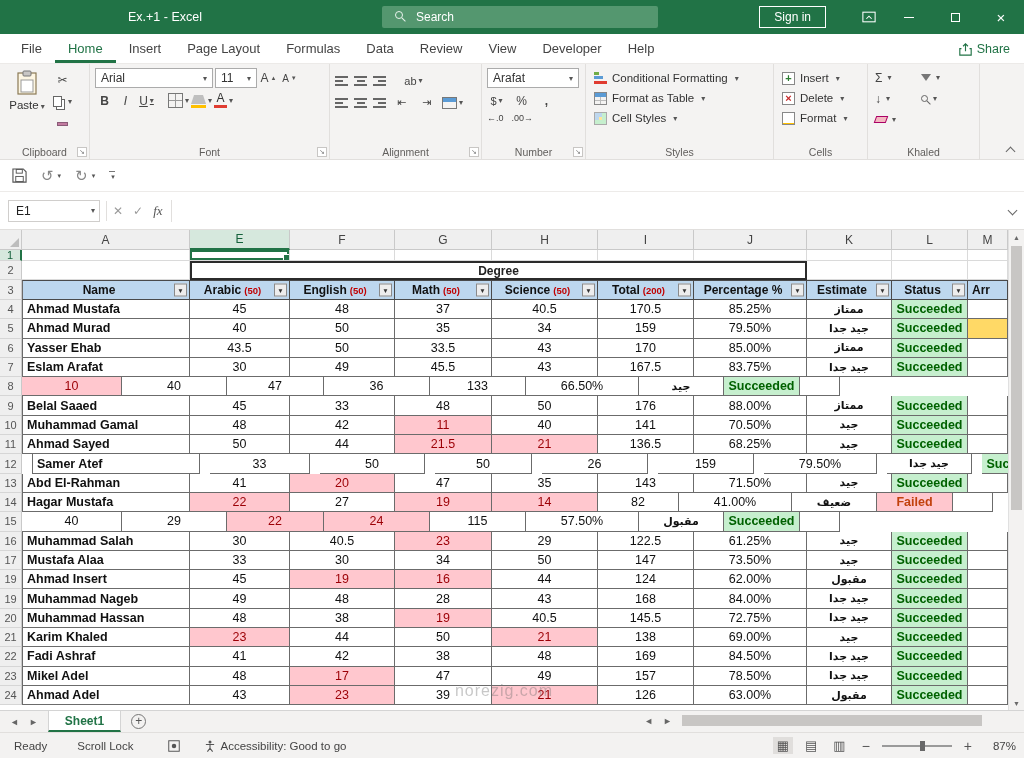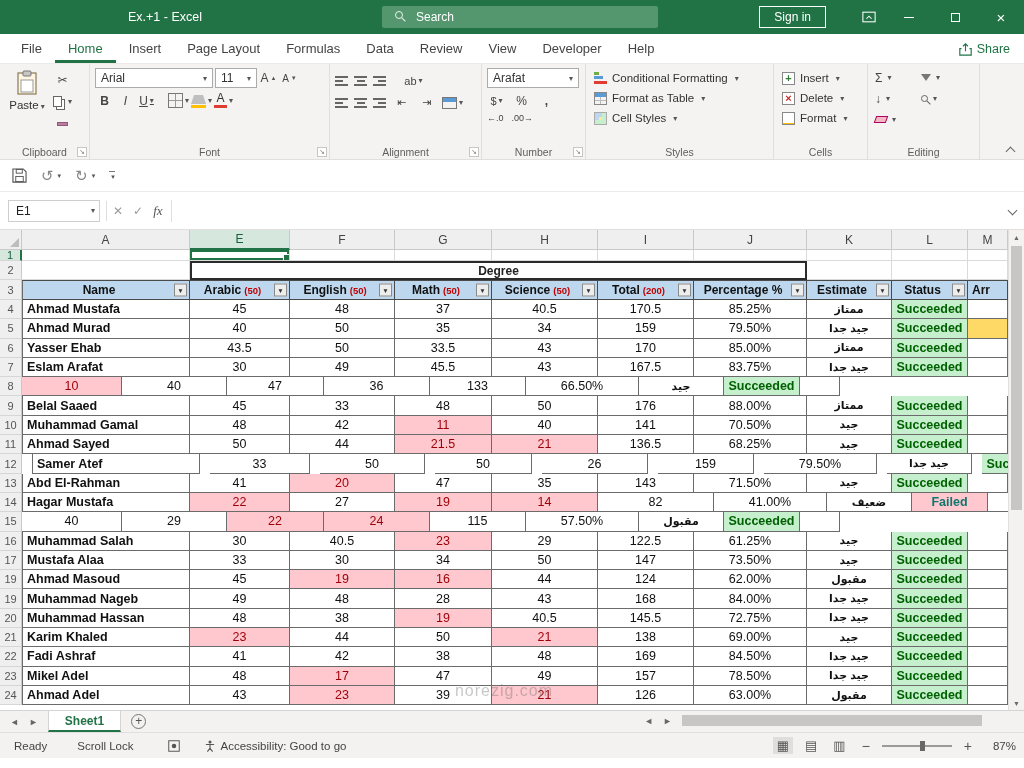--- a/index.html
+++ b/index.html
@@ -108,21 +108,21 @@
   .grow { display:flex; }
   .rowh { width:22px; background:#EFEFEF; border-right:1px solid #C9C9C9; border-bottom:1px solid #D6D6D6; display:flex; align-items:center; justify-content:center; font-size:11px; color:#555; flex:none; }
   .rowh.sel { background:#D6E8DD; color:#14613B; border-right:2px solid #217346; }
   .c { flex:none; display:flex; align-items:center; justify-content:center; font-size:12.5px; color:#111; border-right:1px solid #DADADA; border-bottom:1px solid #DADADA; overflow:hidden; white-space:nowrap; background:#fff; position:relative; }
   .c.tb { border-right:1px solid #6B6B6B; border-bottom:1px solid #6B6B6B; }
   .c.first { border-left:1px solid #6B6B6B; }
   .c.name { justify-content:flex-start; padding-left:4px; font-weight:bold; font-size:12.5px; }
   .c.est { font-weight:bold; font-size:11px; }
   .c.st { font-weight:bold; }
   .c.st.ok { background:#C6EFCE; color:#006100; }
-  .c.st.fail { background:#FFC7CE; color:#0f766e; }
+  .c.st.fail { background:#FFC7CE; color:#c2410c; }
   .c.bad { background:#FFC7CE; color:#9C0006; }
   .c.amber { background:#FFD966; }
   .c.hdr { background:#BDD7EE; font-weight:bold; font-size:12px; border-right:1px solid #4a4a4a; border-bottom:1px solid #4a4a4a; border-top:1px solid #4a4a4a; padding-right:14px; }
   .c.hdr .sub { color:#C00000; font-size:9.5px; margin-left:3px; }
   .c.hdr .filt { position:absolute; right:2px; top:50%; transform:translateY(-50%); width:13px; height:13px; background:#EDEDED; border:1px solid #8a8a8a; font-size:6.5px; color:#333; display:flex; align-items:center; justify-content:center; }
   .c.hdr.clip { justify-content:flex-start; padding-left:4px; padding-right:0; }
   .degree { flex:none; display:flex; align-items:center; justify-content:center; font-weight:bold; font-size:12px; border:2px solid #2b2b2b; background:#fff; }
   .selc { box-shadow:inset 0 0 0 2px #217346; z-index:2; }
   .selc::after { content:''; position:absolute; right:-1px; bottom:-1px; width:5px; height:5px; background:#217346; border:1px solid #fff; }
   .watermark { position:absolute; left:50%; bottom:10px; transform:translateX(-50%); font-size:16px; letter-spacing:1px; color:rgba(110,110,110,0.38); pointer-events:none; }
@@ -372,21 +372,21 @@
           </div>
         <div class="edbtn">
             <span class="mag"></span>
             <span class="dd">▾</span>
           </div>
         <div class="edbtn">
             <span class="eraser"></span>
             <span class="dd">▾</span>
           </div>
       </div>
-      <div class="rg-label">Editing</div>
+      <div class="rg-label">Khaled</div>
     </div>
 
     <div style="flex:1"></div>
     <span class="chev up ribcollapse"></span>
   </div>
 
   <div class="qat">
     <div class="qbtn">
       <svg width="15" height="15" viewBox="0 0 16 16">
           <path d="M1 1 H12 L15 4 V15 H1 Z" fill="none" stroke="#555" stroke-width="1.2"></path>
@@ -635,21 +635,21 @@
             <div class="c tb st ok" style="width: 76px;">Succeeded</div>
             <div class="c tb" style="width: 40px;"></div>
           </div>
           <div class="grow" style="height: 19.3px;">
             <div class="rowh">14</div>
             <div class="c tb name first" style="width: 168px;">Hagar Mustafa</div>
             <div class="c tb num bad" style="width: 100px;">22</div>
             <div class="c tb num" style="width: 105px;">27</div>
             <div class="c tb num bad" style="width: 97px;">19</div>
             <div class="c tb num bad" style="width: 106px;">14</div>
-            <div class="c tb num" style="width: 116px;">82</div>
+            <div class="c tb num" style="width: 81px;">82</div>
             <div class="c tb num" style="width: 113px;">41.00%</div>
             <div class="c tb est" style="width: 85px;">ضعيف</div>
             <div class="c tb st fail" style="width: 76px;">Failed</div>
             <div class="c tb" style="width: 40px;"></div>
           </div>
           <div class="grow" style="height: 19.3px;">
             <div class="rowh">15</div>
             <div class="c tb num" style="width: 100px;">40</div>
             <div class="c tb num" style="width: 105px;">29</div>
             <div class="c tb num bad" style="width: 97px;">22</div>
@@ -681,21 +681,21 @@
             <div class="c tb num" style="width: 97px;">34</div>
             <div class="c tb num" style="width: 106px;">50</div>
             <div class="c tb num" style="width: 96px;">147</div>
             <div class="c tb num" style="width: 113px;">73.50%</div>
             <div class="c tb est" style="width: 85px;">جيد</div>
             <div class="c tb st ok" style="width: 76px;">Succeeded</div>
             <div class="c tb" style="width: 40px;"></div>
           </div>
           <div class="grow" style="height: 19.3px;">
             <div class="rowh">19</div>
-            <div class="c tb name first" style="width: 168px;">Ahmad Masoud</div>
+            <div class="c tb name first" style="width: 168px;">Ahmad Insert</div>
             <div class="c tb num" style="width: 100px;">45</div>
             <div class="c tb num bad" style="width: 105px;">19</div>
             <div class="c tb num bad" style="width: 97px;">16</div>
             <div class="c tb num" style="width: 106px;">44</div>
             <div class="c tb num" style="width: 96px;">124</div>
             <div class="c tb num" style="width: 113px;">62.00%</div>
             <div class="c tb est" style="width: 85px;">مقبول</div>
             <div class="c tb st ok" style="width: 76px;">Succeeded</div>
             <div class="c tb" style="width: 40px;"></div>
           </div>

